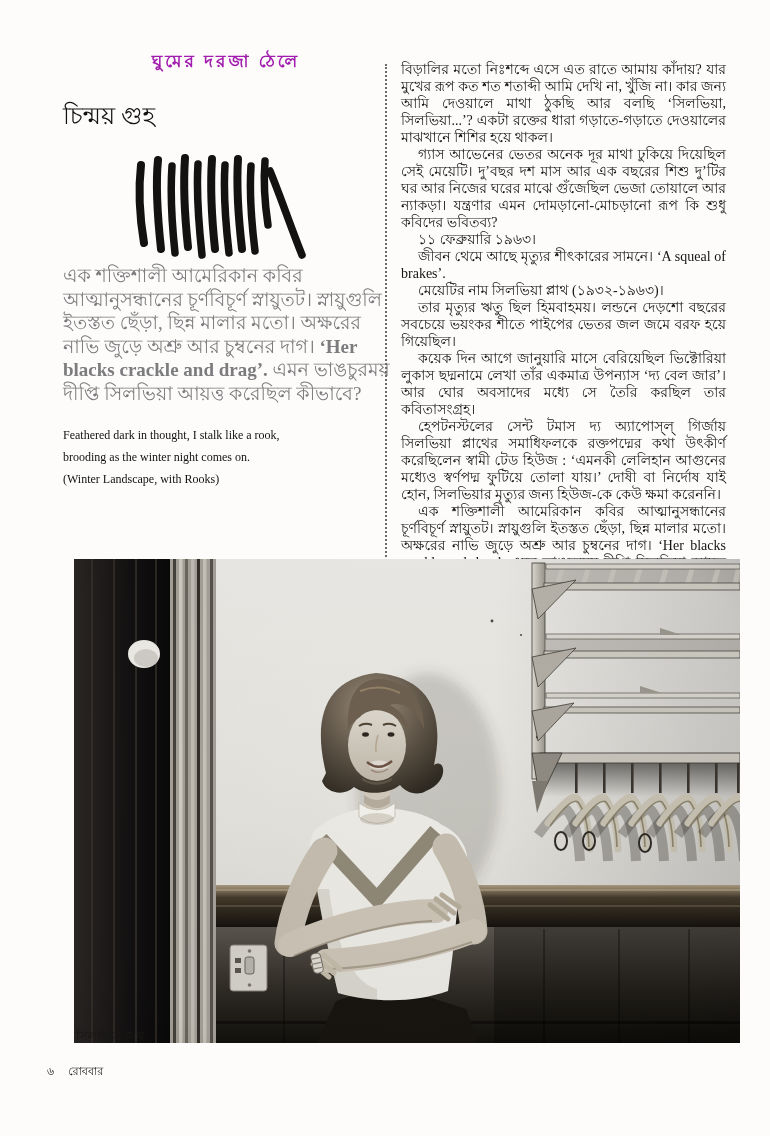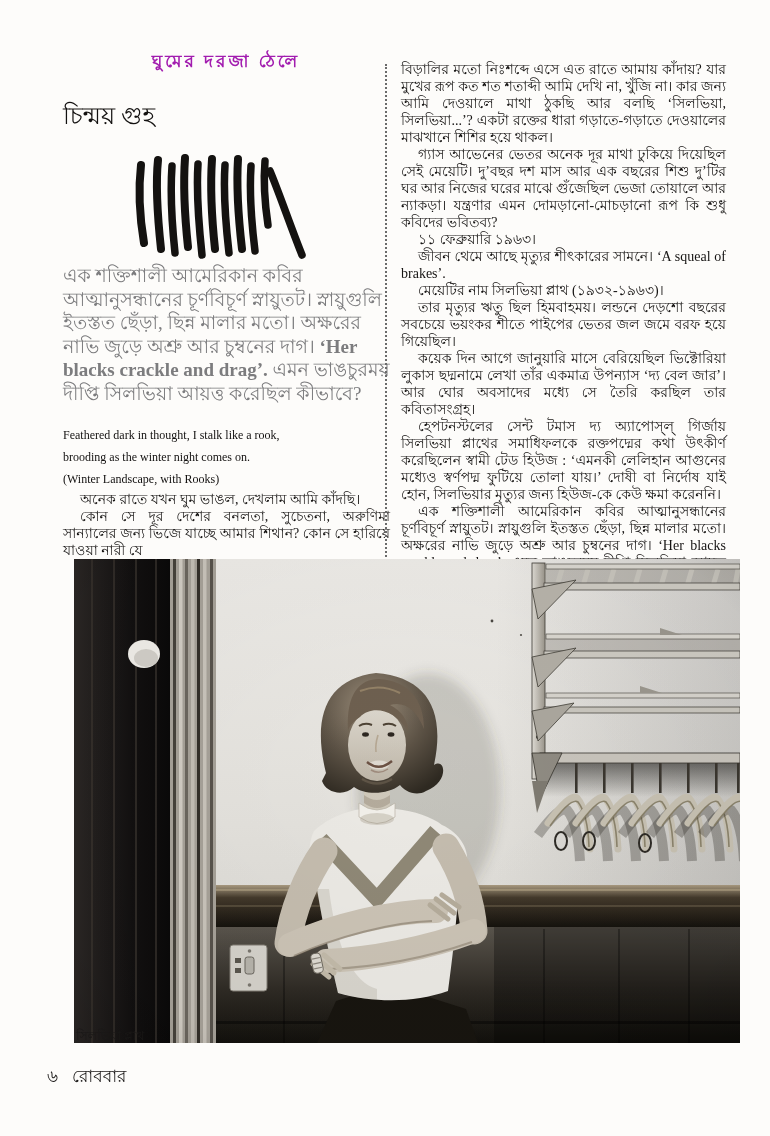--- a/index.html
+++ b/index.html
@@ -25,21 +25,21 @@
   .leftcol-body{position:absolute;left:63px;top:491px;width:327px;
                 font-size:14px;line-height:17px;}
   .rightcol{position:absolute;left:401px;top:61px;width:325px;
             font-size:14px;line-height:17px;}
 
   .divider{position:absolute;left:385px;top:64px;height:493px;width:0;
            border-left:2px dotted #6a6a6a;}
 
   .photo{position:absolute;left:74px;top:559px;width:666px;height:484px;}
   .caption{position:absolute;left:76px;top:1027px;font-size:12.5px;color:#1a1817;}
-  .footer{position:absolute;left:47px;top:1063px;font-size:17px;color:#1a1817;}
+  .footer{position:absolute;left:47px;top:1063px;font-size:11px;color:#1a1817;}
   .footer .mag{margin-left:14px;}
 </style>
 </head>
 <body>
 
 <div class="page">
 
   <div class="title">ঘুমের দরজা ঠেলে</div>
   <div class="author">চিন্ময় গুহ</div>
 
@@ -60,24 +60,20 @@
   </svg>
 
   <div class="lede"><span>এক শক্তিশালী আমেরিকান কবির আত্মানুসন্ধানের চূর্ণবিচূর্ণ স্নায়ুতট। স্নায়ুগুলি ইতস্তত ছেঁড়া, ছিন্ন মালার মতো। অক্ষরের নাভি জুড়ে অশ্রু আর চুম্বনের দাগ। </span><span class="en">‘Her blacks crackle and drag’.</span><span> এমন ভাঙচুরময় দীপ্তি সিলভিয়া আয়ত্ত করেছিল কীভাবে?</span></div>
 
   <div class="verse">
     <div>Feathered dark in thought, I stalk like a rook,</div>
     <div>brooding as the winter night comes on.</div>
     <div>(Winter Landscape, with Rooks)</div>
   </div>
 
-  <div class="leftcol-body body-text">
-    <p>অনেক রাতে যখন ঘুম ভাঙল, দেখলাম আমি কাঁদছি।</p>
-    <p>কোন সে দূর দেশের বনলতা, সুচেতনা, অরুণিমা সান্যালের জন্য ভিজে যাচ্ছে আমার শিথান? কোন সে হারিয়ে যাওয়া নারী যে</p>
-  </div>
 
   <div class="divider"></div>
 
   <div class="rightcol body-text">
     <p class="noindent">বিড়ালির মতো নিঃশব্দে এসে এত রাতে আমায় কাঁদায়? যার মুখের রূপ কত শত শতাব্দী আমি দেখি না, খুঁজি না। কার জন্য আমি দেওয়ালে মাথা ঠুকছি আর বলছি ‘সিলভিয়া, সিলভিয়া...’? একটা রক্তের ধারা গড়াতে-গড়াতে দেওয়ালের মাঝখানে শিশির হয়ে থাকল।</p>
     <p>গ্যাস আভেনের ভেতর অনেক দূর মাথা ঢুকিয়ে দিয়েছিল সেই মেয়েটি। দু’বছর দশ মাস আর এক বছরের শিশু দু’টির ঘর আর নিজের ঘরের মাঝে গুঁজেছিল ভেজা তোয়ালে আর ন্যাকড়া। যন্ত্রণার এমন দোমড়ানো-মোচড়ানো রূপ কি শুধু কবিদের ভবিতব্য?</p>
     <p>১১ ফেব্রুয়ারি ১৯৬৩।</p>
     <p>জীবন থেমে আছে মৃত্যুর শীৎকারের সামনে। ‘A squeal of brakes’.</p>
     <p>মেয়েটির নাম সিলভিয়া প্লাথ (১৯৩২-১৯৬৩)।</p>
     <p>তার মৃত্যুর ঋতু ছিল হিমবাহময়। লন্ডনে দেড়শো বছরের সবচেয়ে ভয়ংকর শীতে পাইপের ভেতর জল জমে বরফ হয়ে গিয়েছিল।</p>

